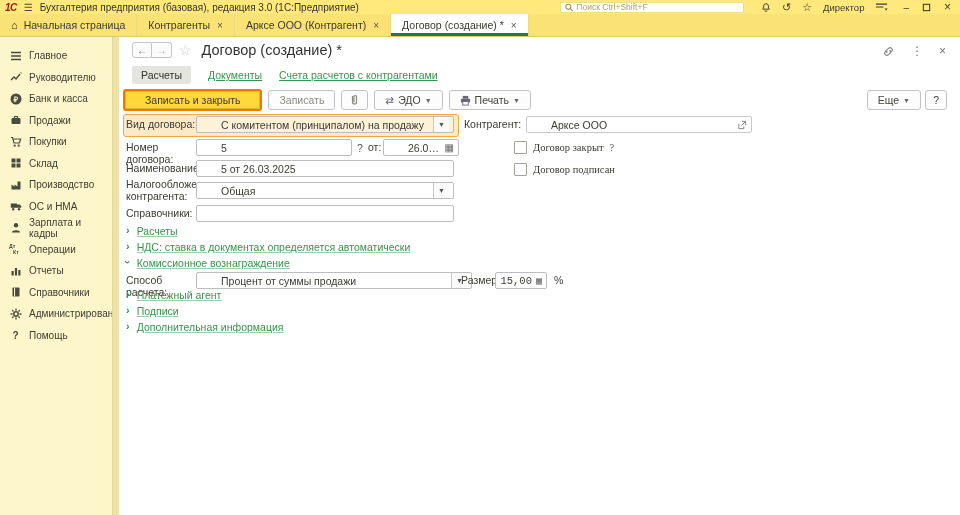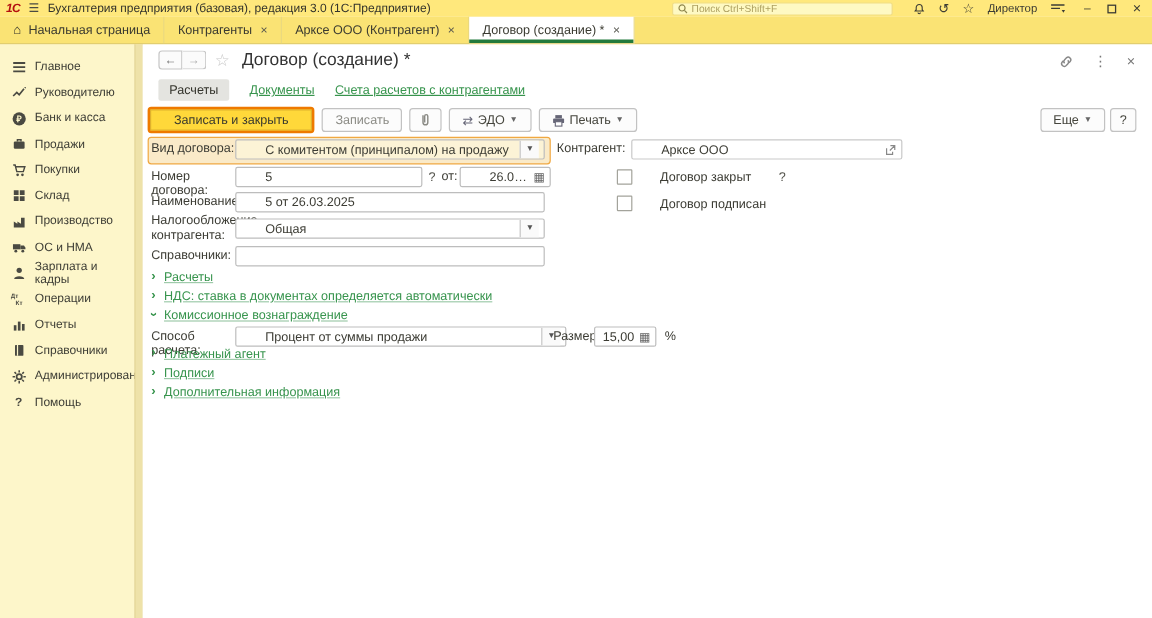--- a/index.html
+++ b/index.html
@@ -4,21 +4,21 @@
 <style>
   html,body{margin:0;padding:0;background:#fff;font-family:"Liberation Sans",sans-serif;}
   #app{position:relative;width:960px;height:515px;overflow:hidden;background:#fff;color:#3c3c34;}
   svg{display:block;}
 
   
   .titlebar{position:absolute;top:0;left:0;width:960px;height:14px;background:#ffe87c;display:flex;align-items:center;gap:7px;padding:0 5px;box-sizing:border-box;font-size:10px;color:#33332b;}
   .logo{color:#b40f0f;font-weight:bold;font-style:italic;font-size:10px;letter-spacing:-.5px;}
   .tb-burger{color:#4a4a42;font-size:10px;}
   .apptitle{white-space:nowrap;}
-  .search{margin-left:auto;width:184px;height:11px;background:#fef9c3;border:1px solid #f0dd85;border-radius:2px;display:flex;align-items:center;gap:3px;padding:0 4px;box-sizing:border-box;}
+  .search{margin-left:auto;width:184px;height:11px;background:#ffffff;border:1px solid #f0dd85;border-radius:2px;display:flex;align-items:center;gap:3px;padding:0 4px;box-sizing:border-box;}
   .search input{border:none;background:transparent;outline:none;font-family:inherit;font-size:8.5px;color:#8f874e;width:100%;padding:0;}
   .search input::placeholder{color:#aea162;}
   .tb-icons{display:flex;align-items:center;gap:11px;margin-left:10px;color:#3c3c34;}
   .tb-user{font-size:9.5px;}
   .winctl{display:flex;align-items:center;gap:13px;margin-left:8px;margin-right:4px;color:#3c3c34;}
 
   
   .tabbar{position:absolute;top:14px;left:0;width:960px;height:23px;background:#fae374;display:flex;border-bottom:1px solid #ddc96e;box-sizing:border-box;}
   .wtab{display:flex;align-items:center;gap:6px;padding:0 11px;font-size:10.5px;color:#3a3a30;border-right:1px solid #ead97f;white-space:nowrap;}
   .wtab .close{color:#55554d;font-size:10px;margin-left:1px;}
@@ -58,27 +58,27 @@
   
   .form{position:absolute;top:79px;left:4px;right:0;bottom:0;font-size:10.5px;color:#3c3c34;}
   .flabel{position:absolute;width:72px;line-height:1.1;}
   .ffield{position:absolute;height:17px;border:1px solid #bdbdbd;border-radius:2px;background:#fff;display:flex;align-items:center;padding:0 4px;box-sizing:border-box;white-space:nowrap;overflow:hidden;}
   .ffield .fval{flex:1;overflow:hidden;text-overflow:ellipsis;margin-left:20px;}
   .ffield .drop{margin-left:4px;border-left:1px solid #c6c6c6;height:100%;display:flex;align-items:center;padding:0 4px;color:#555;font-size:7px;background:#fafafa;flex:none;}
   .ficon{color:#666;font-size:10px;margin-left:4px;flex:none;}
   .row-hl{position:absolute;top:-2px;left:0;width:336px;height:23px;background:#faeac8;border:1px solid #f0a841;border-radius:3px;box-sizing:border-box;}
   .row-hl-field{background:#fcf3d6;}
   .hint{color:#52524a;}
-  .cbrow{position:absolute;display:flex;align-items:center;gap:23px;}
+  .cbrow{position:absolute;display:flex;align-items:center;gap:6px;font-family:Liberation Serif, serif;}
   .cb{width:11px;height:11px;border:1px solid #a3a39b;border-radius:1px;background:#fff;flex:none;}
   .section{position:absolute;display:flex;align-items:center;gap:7px;color:#37944d;}
   .chev{font-size:11px;color:#37944d;font-weight:bold;transform:translateY(-1px);}
   .chev.open{display:inline-block;transform:rotate(90deg) translateX(-1px);}
   .seclabel{text-decoration:underline;text-decoration-color:#9fcbab;}
-  .num{justify-content:flex-end;}
+  .num{justify-content:flex-end;font-family:Liberation Mono, monospace;}
 </style>
 </head>
 <body>
 
 <div id="app">
 
   <div class="titlebar">
     <span class="logo">1С</span>
     <span class="tb-burger">☰</span>
     <span class="apptitle">Бухгалтерия предприятия (базовая), редакция 3.0  (1С:Предприятие)</span>

